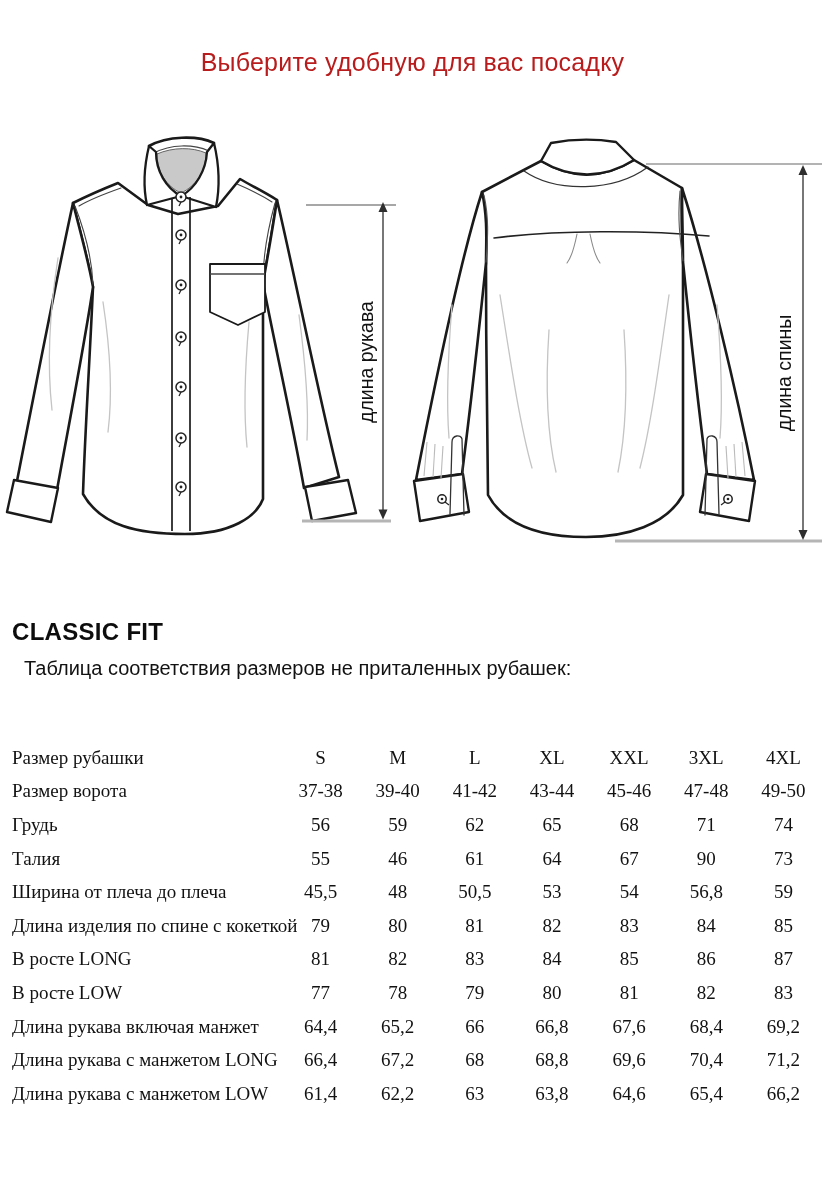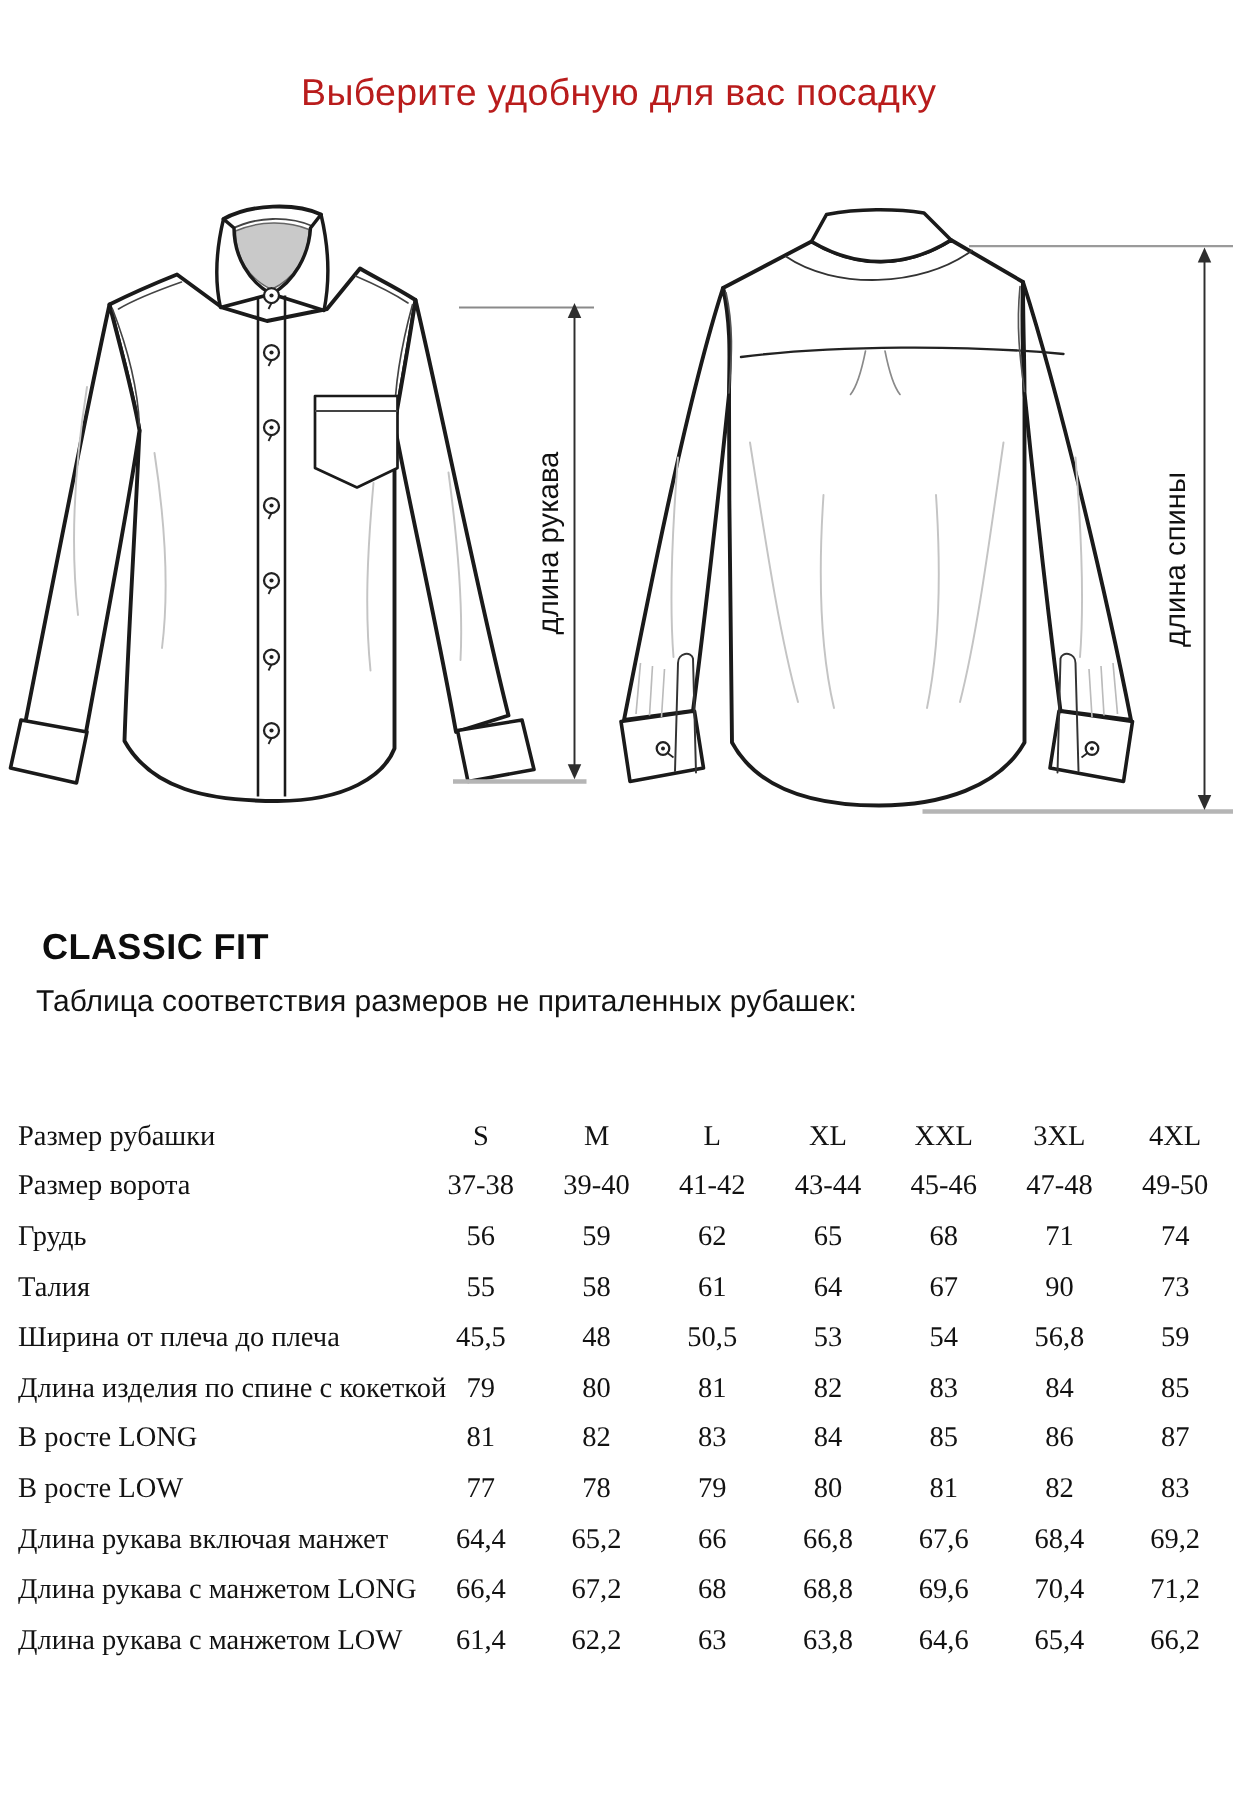--- a/index.html
+++ b/index.html
@@ -7,21 +7,21 @@
     width:825px;height:1200px;position:relative;background:#fff;
     font-family:"Liberation Sans","DejaVu Sans",sans-serif;color:#111;
     overflow:hidden;
   }
   .page-title{
     position:absolute;left:0;top:48px;width:825px;text-align:center;
     font-size:25px;font-weight:400;color:#b91c1c;letter-spacing:0.2px;
   }
   #diagram-svg{position:absolute;left:0;top:0;}
   .fit-heading{
-    position:absolute;left:28px;top:618px;font-size:24px;font-weight:700;
+    position:absolute;left:12px;top:618px;font-size:24px;font-weight:700;
     color:#0d0d0d;letter-spacing:0.3px;
   }
   .table-subtitle{
     position:absolute;left:24px;top:657px;font-size:20px;font-weight:400;color:#121212;
   }
   .size-table{
     position:absolute;left:10px;top:741px;width:812px;font-size:19px;color:#121212;font-family:Liberation Serif, serif;
   }
   .tr{
     display:grid;grid-template-columns:272px repeat(7,1fr);
@@ -206,21 +206,21 @@
     <div class="td">59</div>
     <div class="td">62</div>
     <div class="td">65</div>
     <div class="td">68</div>
     <div class="td">71</div>
     <div class="td">74</div>
   </div>
   <div class="tr">
     <div class="tl">Талия</div>
     <div class="td">55</div>
-    <div class="td">58</div>
+    <div class="td">46</div>
     <div class="td">61</div>
     <div class="td">64</div>
     <div class="td">67</div>
     <div class="td">90</div>
     <div class="td">73</div>
   </div>
   <div class="tr">
     <div class="tl">Ширина от плеча до плеча</div>
     <div class="td">45,5</div>
     <div class="td">48</div>

